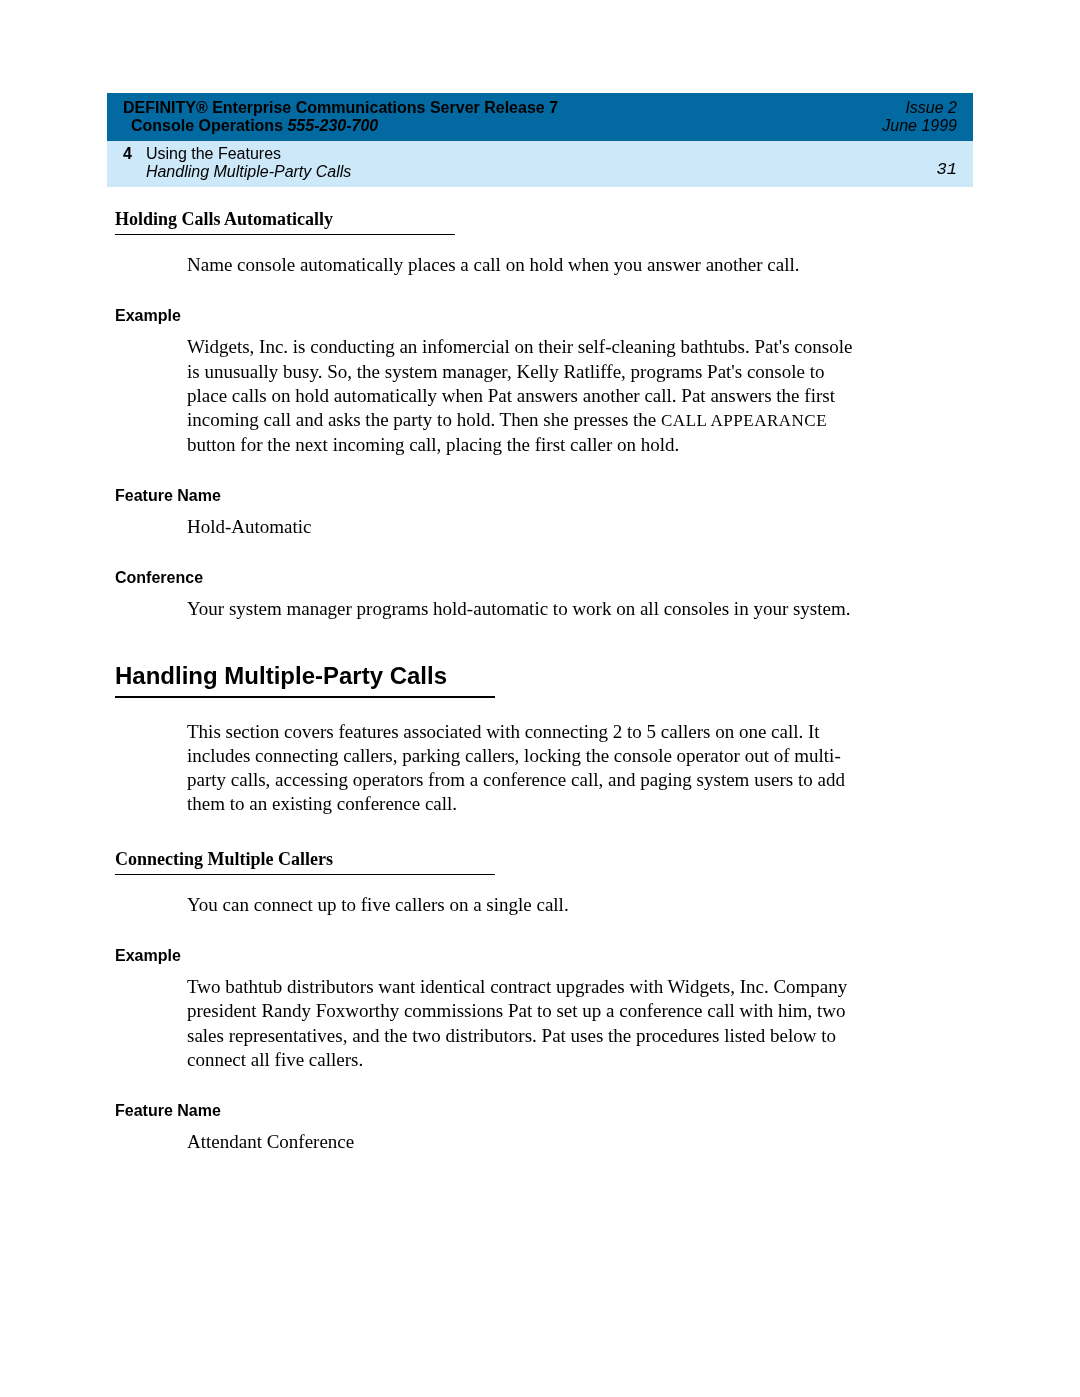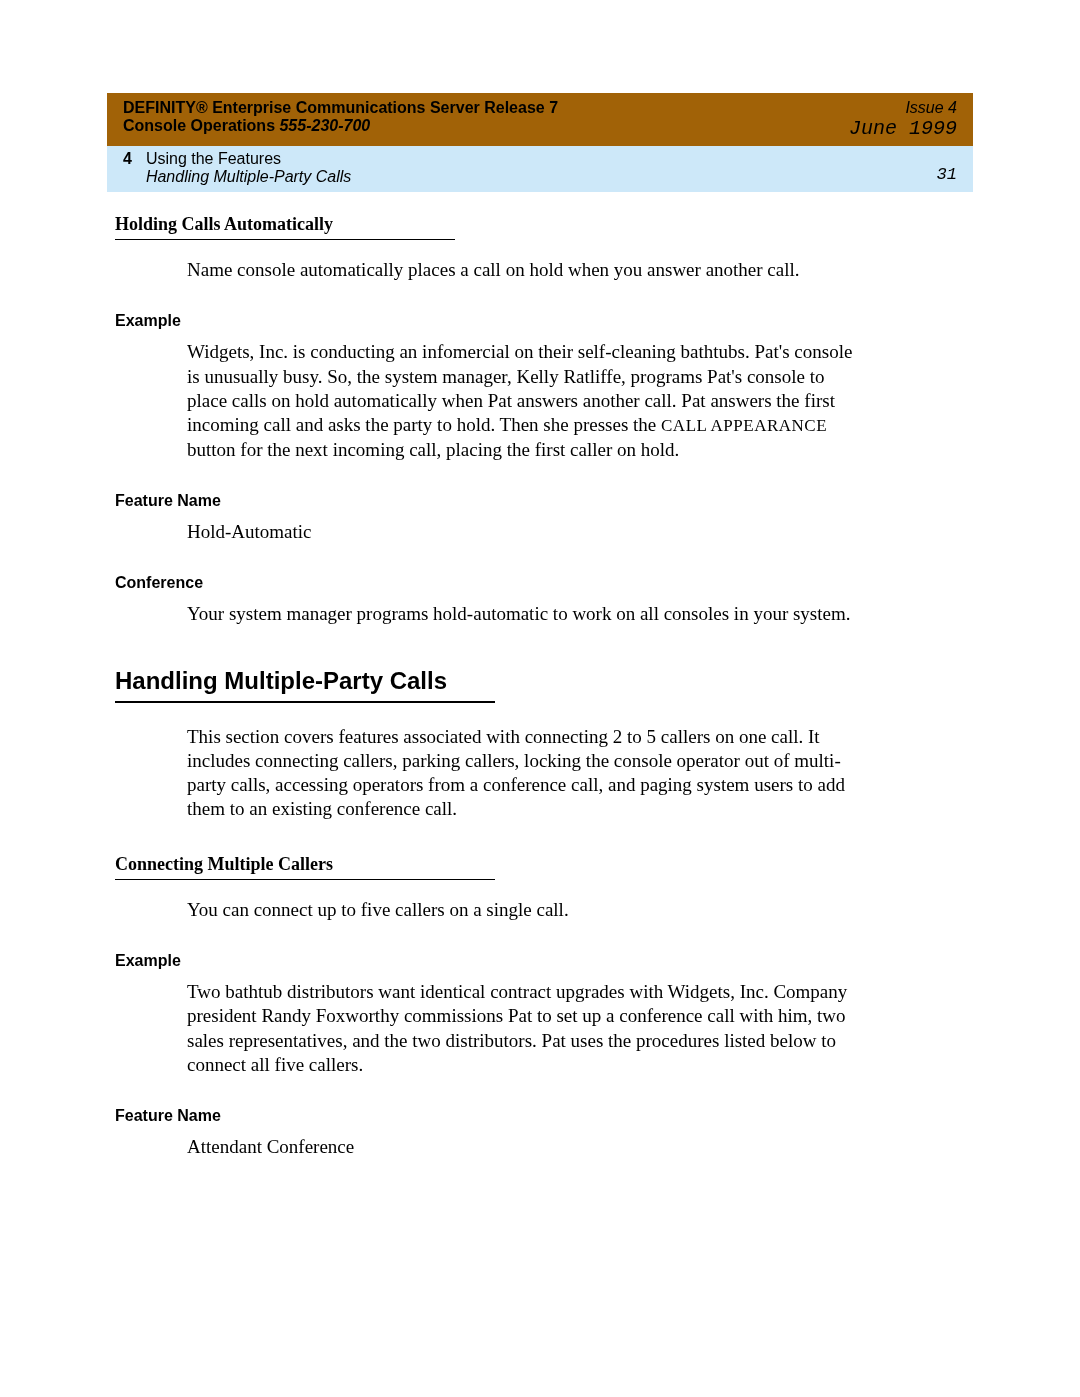--- a/index.html
+++ b/index.html
@@ -13,56 +13,55 @@
   .page {
     width: 1080px;
     height: 1397px;
     position: relative;
     box-sizing: border-box;
     padding: 93px 107px 60px 107px;
   }
 
   
   .hdr {
-    background: #a16207;
+    background: #0369a1;
     width: 100%;
   }
   .hdr-row1 {
     display: flex;
     justify-content: space-between;
     padding: 6px 16px 0 16px;
     font-family: Arial, Helvetica, sans-serif;
   }
   .hdr-row1-left {
     font-weight: bold;
     font-size: 16px;
   }
   .hdr-row1-right {
     font-style: italic;
     font-size: 16px;
     text-align: right;
   }
   .hdr-row2 {
     display: flex;
     justify-content: space-between;
-    padding: 0 16px 6px 16px;
+    padding: 0 16px 6px 24px;
     font-family: Arial, Helvetica, sans-serif;
   }
   .hdr-row2-left {
     font-weight: bold;
     font-size: 16px;
   }
   .docnum {
     font-weight: bold;
     font-style: italic;
   }
   .hdr-row2-right {
     font-style: italic;
-    font-size: 20px;
-    font-family: Liberation Mono, monospace;
+    font-size: 16px;
   }
   .hdr-bottom {
     background: #cde8f9;
     padding: 4px 16px 6px 16px;
     font-family: Arial, Helvetica, sans-serif;
     display: flex;
     justify-content: space-between;
     align-items: flex-start;
   }
   .hdr-bottom-left {
@@ -150,21 +149,21 @@
   .gap-sm { height: 6px; }
 </style>
 </head>
 <body>
 
 <div class="page">
 
   <div class="hdr">
     <div class="hdr-row1">
       <div class="hdr-row1-left">DEFINITY® Enterprise Communications Server Release 7</div>
-      <div class="hdr-row1-right">Issue 4</div>
+      <div class="hdr-row1-right">Issue 2</div>
     </div>
     <div class="hdr-row2">
       <div class="hdr-row2-left">
         <span>Console Operations  </span><span class="docnum">555-230-700</span>
       </div>
       <div class="hdr-row2-right">June 1999</div>
     </div>
     <div class="hdr-bottom">
       <div class="hdr-bottom-left">
         <div class="chapnum">4</div>

